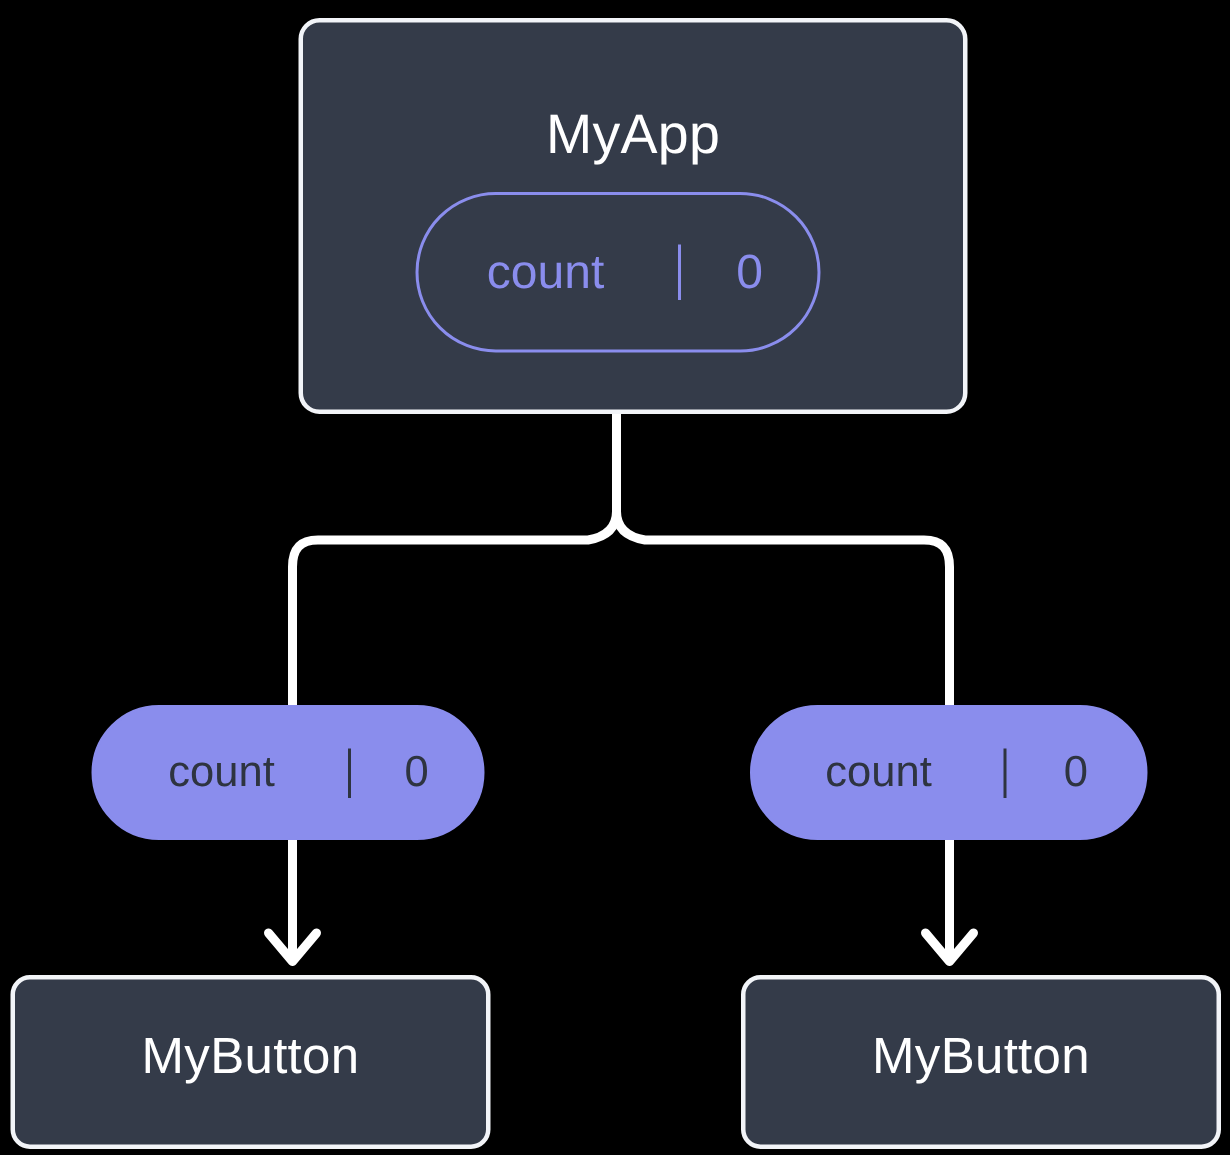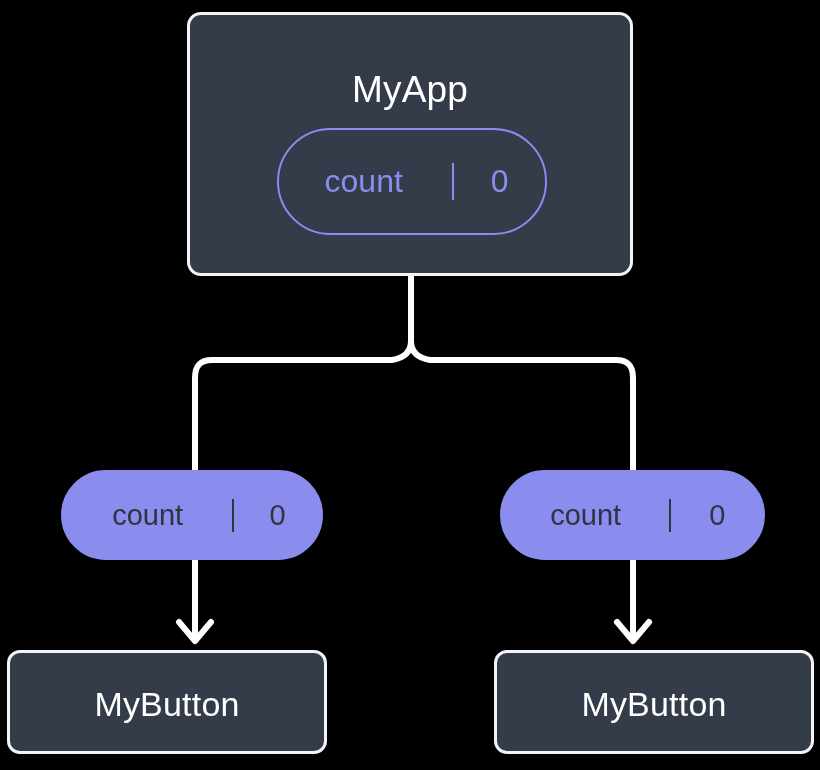--- a/index.html
+++ b/index.html
@@ -47,33 +47,33 @@
     left: 0;
     right: 0;
     text-align: center;
     color: #ffffff;
     font-weight: 400;
     letter-spacing: 0.2px;
   }
 
   
   #node-myapp {
-    left: 187px;
+    left: 199px;
     top: 12px;
     width: 446px;
     height: 264px;
   }
   #node-myapp .node-title {
     top: 54px;
     font-size: 37px;
   }
 
   
   .node-button {
-    height: 104px;
+    height: 116px;
     border-radius: 13px;
   }
   #node-button-left {
     left: 7px;
     top: 650px;
     width: 320px;
   }
   #node-button-right {
     left: 494px;
     top: 650px;

